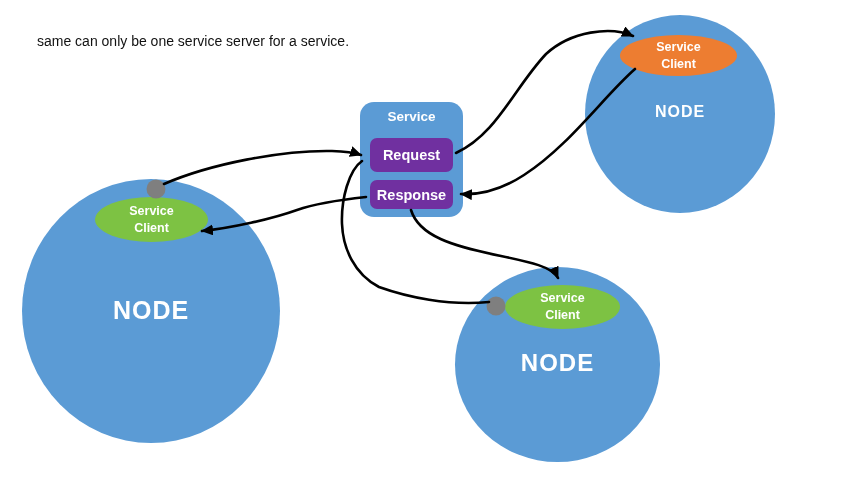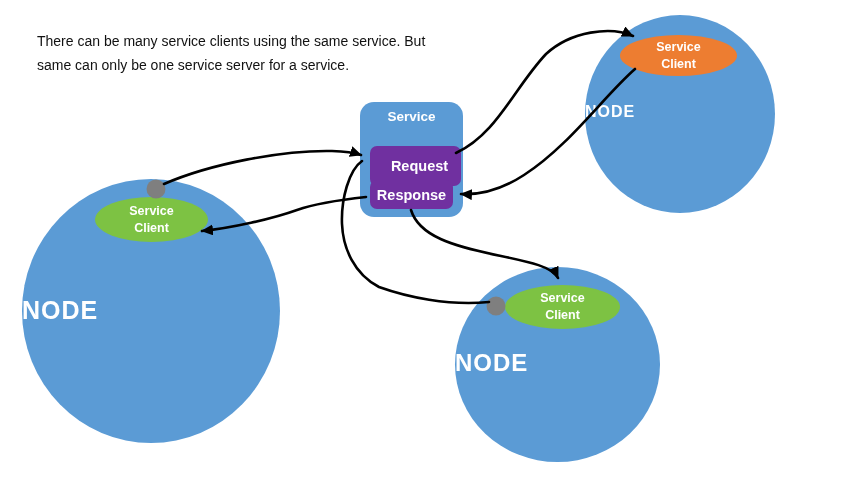--- a/index.html
+++ b/index.html
@@ -13,21 +13,21 @@
   .caption {
     position: absolute; left: 37px; top: 29px;
     font-size: 14px; line-height: 24px;
     color: var(--caption-black, #111);
   }
   .node {
     position: absolute; border-radius: 50%;
     background: var(--node-blue, #5B9BD5);
   }
   .node-title {
-    position: absolute; width: 100%; 
+    position: absolute; width: 100%; text-align: center;
     color: var(--text-white, #fff); font-weight: bold; letter-spacing: 1px;
   }
   .node-left   { left: 22px;  top: 179px; width: 258px; height: 264px; }
   .node-right  { left: 585px; top: 15px;  width: 190px; height: 198px; }
   .node-bottom { left: 455px; top: 267px; width: 205px; height: 195px; }
   .node-left  .node-title   { top: 117px; font-size: 25px; }
   .node-bottom .node-title  { top: 82px;  font-size: 24px; }
   .node-right .node-title   { top: 88px;  font-size: 16px; }
   .ellipse {
     position: absolute; border-radius: 50%;
@@ -47,33 +47,32 @@
   .service-title {
     text-align: center; margin-top: 7px;
     color: var(--text-white, #fff); font-weight: bold; font-size: 13.5px;
   }
   .pill {
     position: absolute; left: 10px; width: 83px; height: 29px;
     background: var(--box-purple, #7030A0); border-radius: 7px;
     color: var(--text-white, #fff); font-weight: bold; font-size: 14.5px;
     display: flex; align-items: center; justify-content: center;
   }
-  .pill-request  { top: 44px; height: 40px; padding-left: 8px; }
+  .pill-request  { top: 36px; height: 34px; }
   .pill-response { top: 78px; text-align: center; }
   svg.overlay { position: absolute; left: 0; top: 0; pointer-events: none; }
   .arrow { fill: none; stroke: var(--arrow-black, #000); stroke-width: 2.6; stroke-linecap: round; }
   .dot { fill: var(--dot-gray, #7F7F7F); }
 </style>
 </head>
 <body>
 
 <div class="stage">
 
   <div class="caption">
-    <div>There can be many service clients using the same service. But</div>
     <div>same can only be one service server for a service.</div>
   </div>
 
   <div class="node node-left">
     <div class="node-title">NODE</div>
   </div>
   <div class="ellipse client client-left">
     <div>Service</div>
     <div>Client</div>
   </div>

